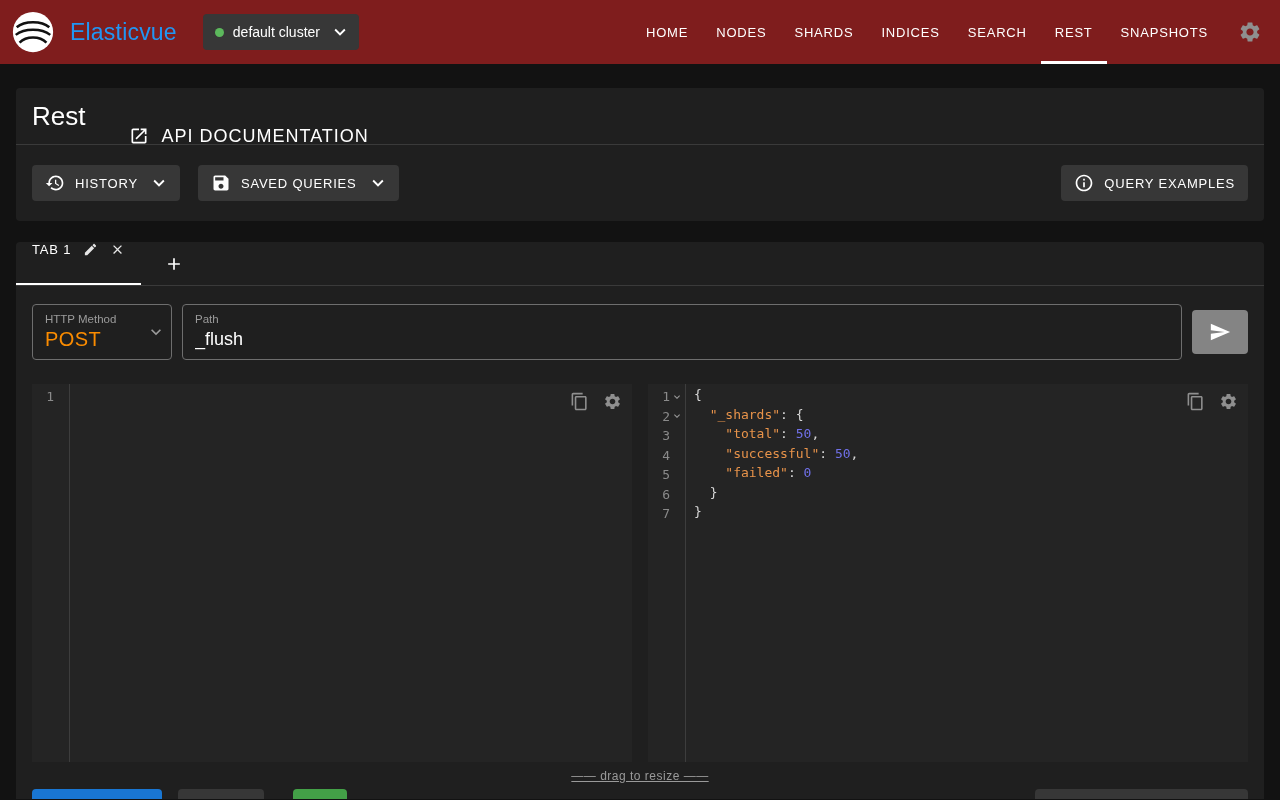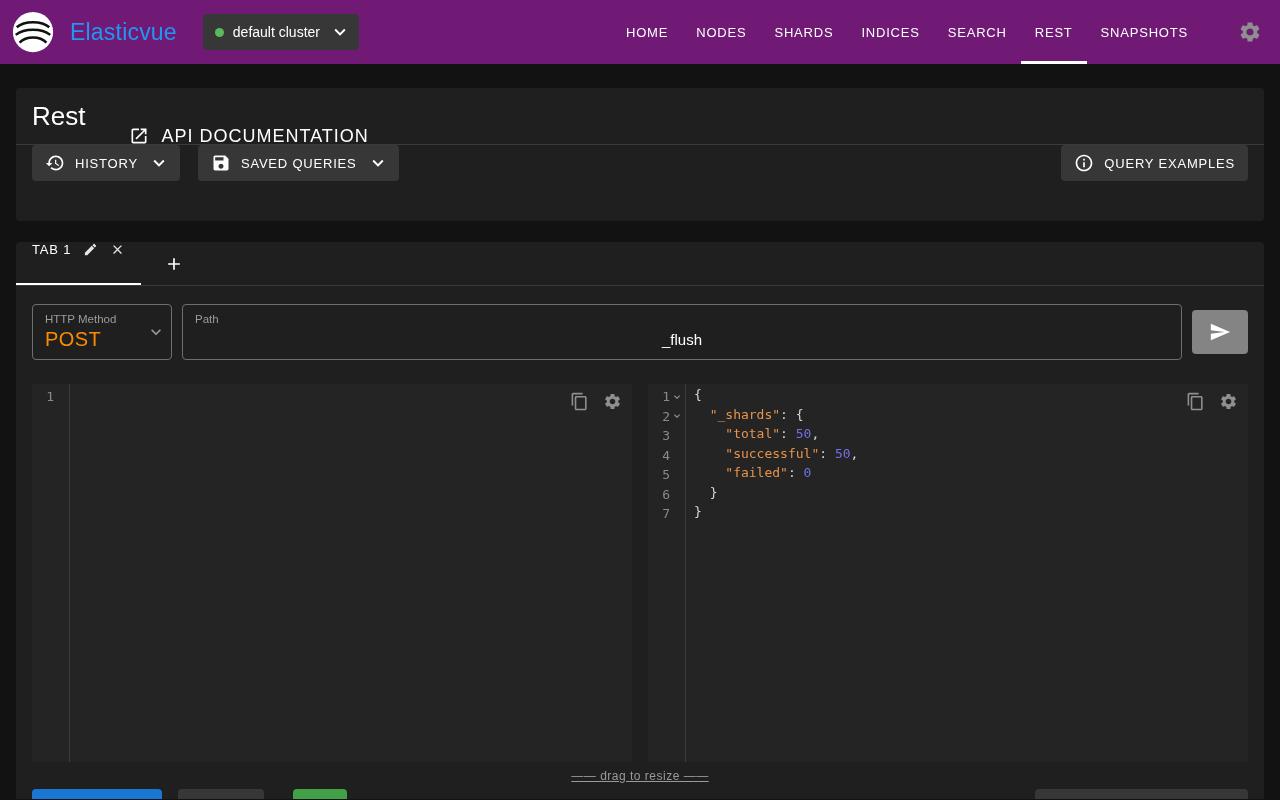--- a/index.html
+++ b/index.html
@@ -5,21 +5,21 @@
   * { box-sizing: border-box; }
   html, body { margin: 0; padding: 0; }
   body {
     width: 1280px; height: 800px; overflow: hidden;
     background: #121212; color: #fff;
     font-family: "Liberation Sans", sans-serif;
   }
   svg { display: block; }
 
   
-  .navbar { height: 64px; background: #701a75; display: flex; align-items: stretch; padding: 0 12px 0 10px; gap: 20px; }
+  .navbar { height: 64px; background: #7f1d1d; display: flex; align-items: stretch; padding: 0 12px 0 10px; }
   .nav-left { display: flex; align-items: center; }
   .logo { width: 46px; height: 46px; }
   .brand { color: var(--brand-blue, #2196f3); font-size: 23px; margin-left: 14px; text-decoration: none; letter-spacing: 0.2px; }
   .cluster-btn { margin-left: 26px; height: 36px; background: #373737; border: none; border-radius: 4px;
     color: #fff; font-size: 14px; font-family: inherit; display: inline-flex; align-items: center; gap: 9px; padding: 0 8px 0 12px; cursor: pointer; }
   .status-dot { width: 9px; height: 9px; border-radius: 50%; background: var(--status-green, #5cb85c); }
   .chev { width: 22px; height: 22px; color: #fff; }
   .nav-links { margin-left: auto; display: flex; align-items: stretch; }
   .nav-item { display: flex; align-items: center; padding: 0 14px; color: #fff; text-decoration: none;
     font-size: 13px; font-weight: 500; letter-spacing: 0.8px; border-bottom: 3px solid transparent; border-top: 3px solid transparent; }
@@ -30,21 +30,21 @@
   
   main { padding: 24px 16px 0; }
   .card { background: #1f1f1f; border-radius: 4px; }
 
   .page-header { display: flex; align-items: center; height: 57px; padding: 0 16px; border-bottom: 1px solid rgba(255,255,255,0.12); }
   .page-title { font-size: 26px; font-weight: 400; margin: 0; }
   .doc-link { margin-left: 44px; display: flex; align-items: center; gap: 12px; color: #fff; text-decoration: none;
     font-size: 18px; font-weight: 500; letter-spacing: 1px; margin-top: 40px; }
   .doc-link svg { width: 20px; height: 20px; }
 
-  .toolbar { display: flex; height: 76px; padding: 0 16px; gap: 18px; }
+  .toolbar { display: flex; align-items: center; height: 76px; padding: 0 16px; gap: 18px; }
   .tbtn { background: #373737; color: #fff; border: none; border-radius: 4px; height: 36px; padding: 0 13px;
     display: inline-flex; align-items: center; gap: 10px; font-size: 13px; font-weight: 500; letter-spacing: 0.8px;
     font-family: inherit; cursor: pointer; }
   .tbtn svg.ic { width: 20px; height: 20px; }
   .tbtn svg.chev { width: 22px; height: 22px; margin-right: -3px; color: #fff; }
   .toolbar-spacer { flex: 1; }
 
   
   .editor-card { margin-top: 21px; border-radius: 4px 4px 0 0; height: 557px; overflow: hidden; }
 
@@ -58,22 +58,22 @@
   .add-tab svg { width: 20px; height: 20px; }
 
   .request-row { display: flex; align-items: center; gap: 10px; padding: 18px 16px 24px; }
   .field { border: 1px solid #6e6e6e; border-radius: 4px; height: 56px; padding: 7px 12px 0; position: relative; background: transparent; }
   .method-field { width: 140px; flex: none; cursor: pointer; }
   .path-field { flex: 1; }
   .field-label { display: block; font-size: 11.5px; color: #9b9b9b; line-height: 15px; }
   .method-value { font-size: 20px; font-weight: 500; line-height: 25px; letter-spacing: 0.4px; color: var(--method-orange, #fb8c00); }
   .select-chevron { position: absolute; right: 5px; top: 50%; transform: translateY(-50%); color: #9b9b9b; }
   .select-chevron svg { width: 20px; height: 20px; }
-  .path-input { width: 100%; background: transparent; border: none; outline: none; color: #fff; font-size: 15px;
-    line-height: 25px; font-family: inherit; padding: 0; text-align: center; }
+  .path-input { width: 100%; background: transparent; border: none; outline: none; color: #fff; font-size: 18px;
+    line-height: 25px; font-family: inherit; padding: 0; }
   .send-btn { width: 56px; height: 44px; background: #848484; border: none; border-radius: 4px; display: flex;
     align-items: center; justify-content: center; color: #fff; cursor: pointer; }
   .send-btn svg { width: 22px; height: 22px; }
 
   .editors { display: flex; gap: 16px; padding: 0 16px; }
   .editor { flex: 1; height: 378px; background: #242424; display: flex; position: relative;
     font-family: "DejaVu Sans Mono", monospace; font-size: 13px; }
   .gutter { width: 38px; flex: none; border-right: 1px solid #3d3d3d; padding-top: 3px; }
   .gutter-line { height: 19.5px; display: flex; align-items: center; justify-content: flex-end; color: #8a8a8a; padding-right: 1px; }
   .fold-spot { width: 14px; height: 14px; display: flex; align-items: center; justify-content: center; color: #9a9a9a; }

